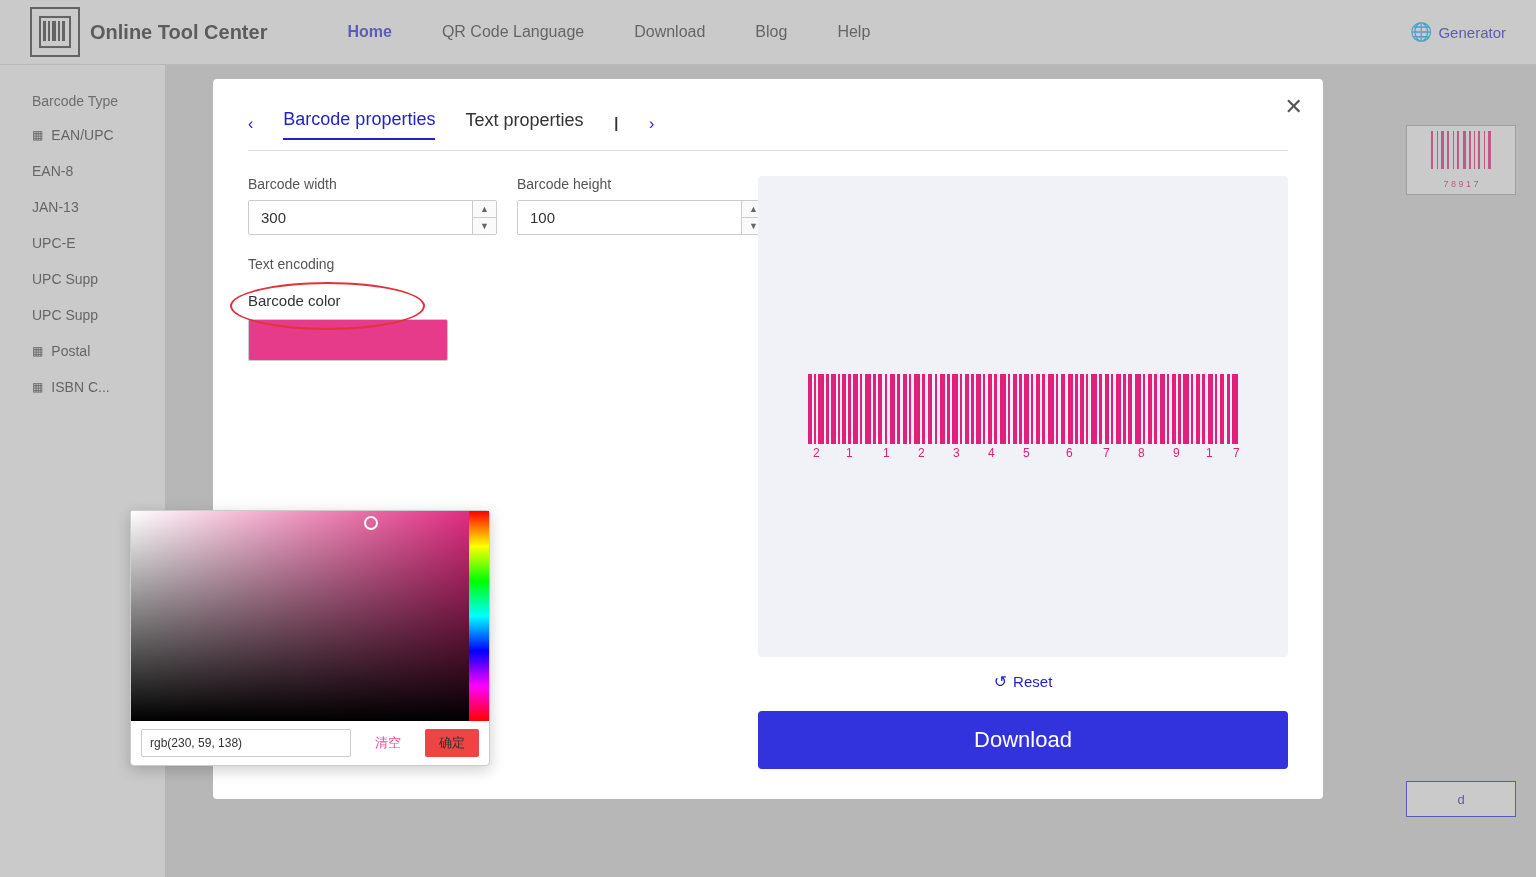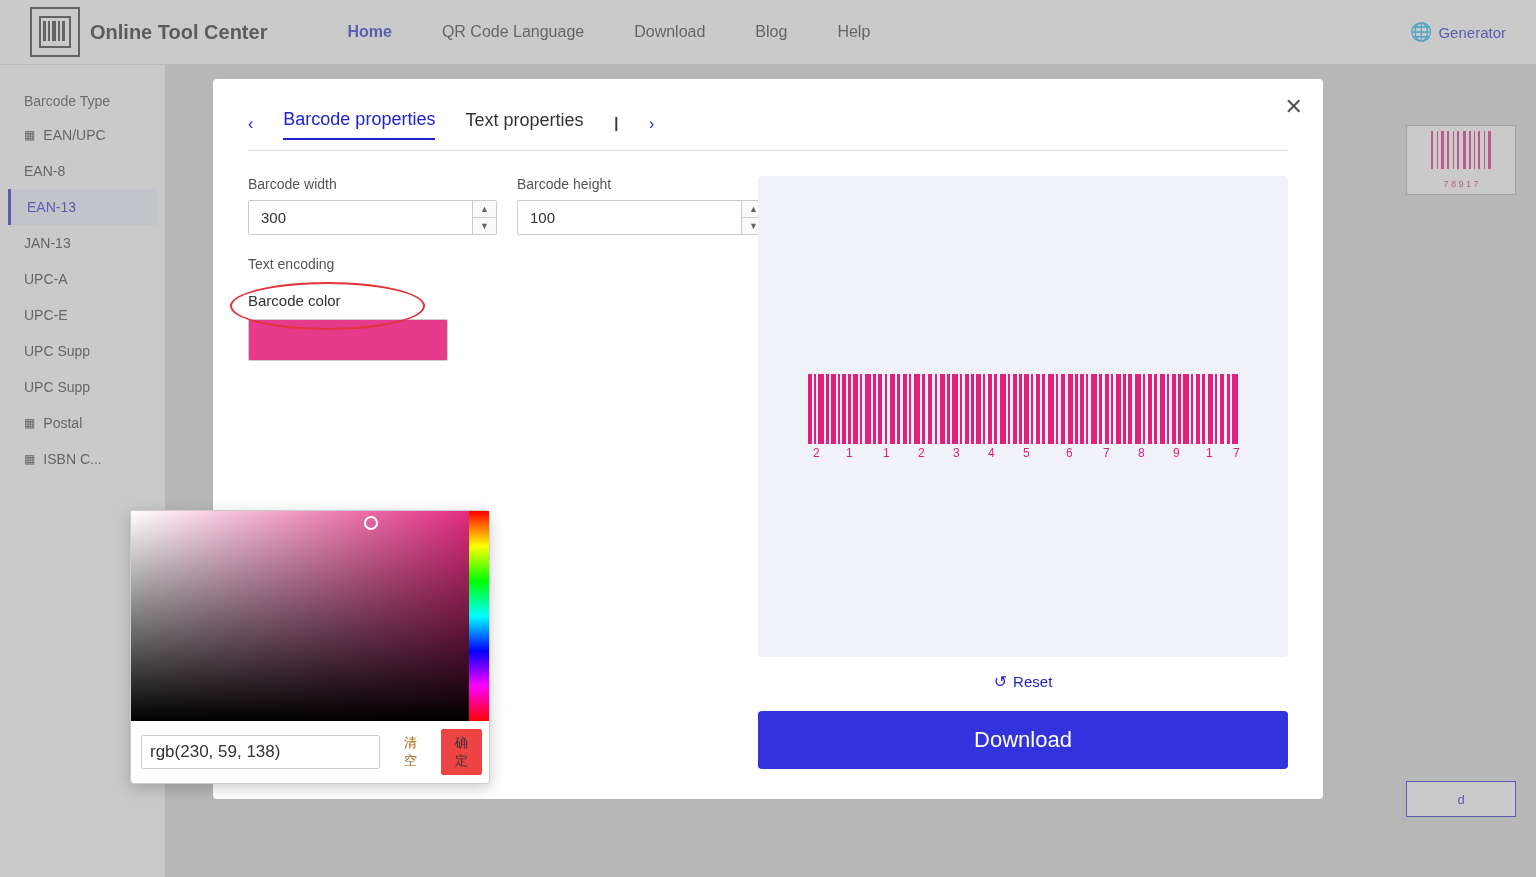--- a/index.html
+++ b/index.html
@@ -78,21 +78,21 @@
       right: 0;
       bottom: 0;
       background: #d8d8d8;
       display: flex;
     }
 
     
     .sidebar {
       width: 165px;
       background: #fff;
-      padding: 20px 8px;
+      padding: 20px 16px;
       flex-shrink: 0;
     }
     .sidebar-title {
       font-size: 14px;
       color: #444;
       padding: 8px 16px;
       font-weight: normal;
     }
     .sidebar-item {
       padding: 10px 16px;
@@ -372,31 +372,31 @@
       display: flex;
       align-items: center;
       padding: 8px 10px 0;
       gap: 10px;
     }
     .picker-input {
       flex: 1;
       border: 1px solid #ccc;
       border-radius: 2px;
       padding: 6px 8px;
-      font-size: 17px;
+      font-size: 12px;
       color: #333;
       outline: none;
     }
     .picker-btn {
       padding: 5px 14px;
       font-size: 13px;
       border: none;
       border-radius: 2px;
       cursor: pointer;
-      color: #a16207;
+      color: #ec4899;
       background: #fff;
     }
     .picker-btn-confirm {
       background: #ef4444;
       color: #333;
     }
 
     
     .barcode-preview-area {
       width: 100%;
@@ -494,28 +494,22 @@
 
   <div class="sidebar">
     <div class="sidebar-title">Barcode Type</div>
     <div class="sidebar-item">
       <span class="icon">▦</span>
       <span>EAN/UPC</span>
     </div>
     <div class="sidebar-item">
       <span>EAN-8</span>
     </div>
-    <div class="sidebar-item active">
-      <span>EAN-13</span>
-    </div>
     <div class="sidebar-item">
       <span>JAN-13</span>
-    </div>
-    <div class="sidebar-item">
-      <span>UPC-A</span>
     </div>
     <div class="sidebar-item">
       <span>UPC-E</span>
     </div>
     <div class="sidebar-item">
       <span>UPC Supp</span>
     </div>
     <div class="sidebar-item">
       <span>UPC Supp</span>
     </div>

